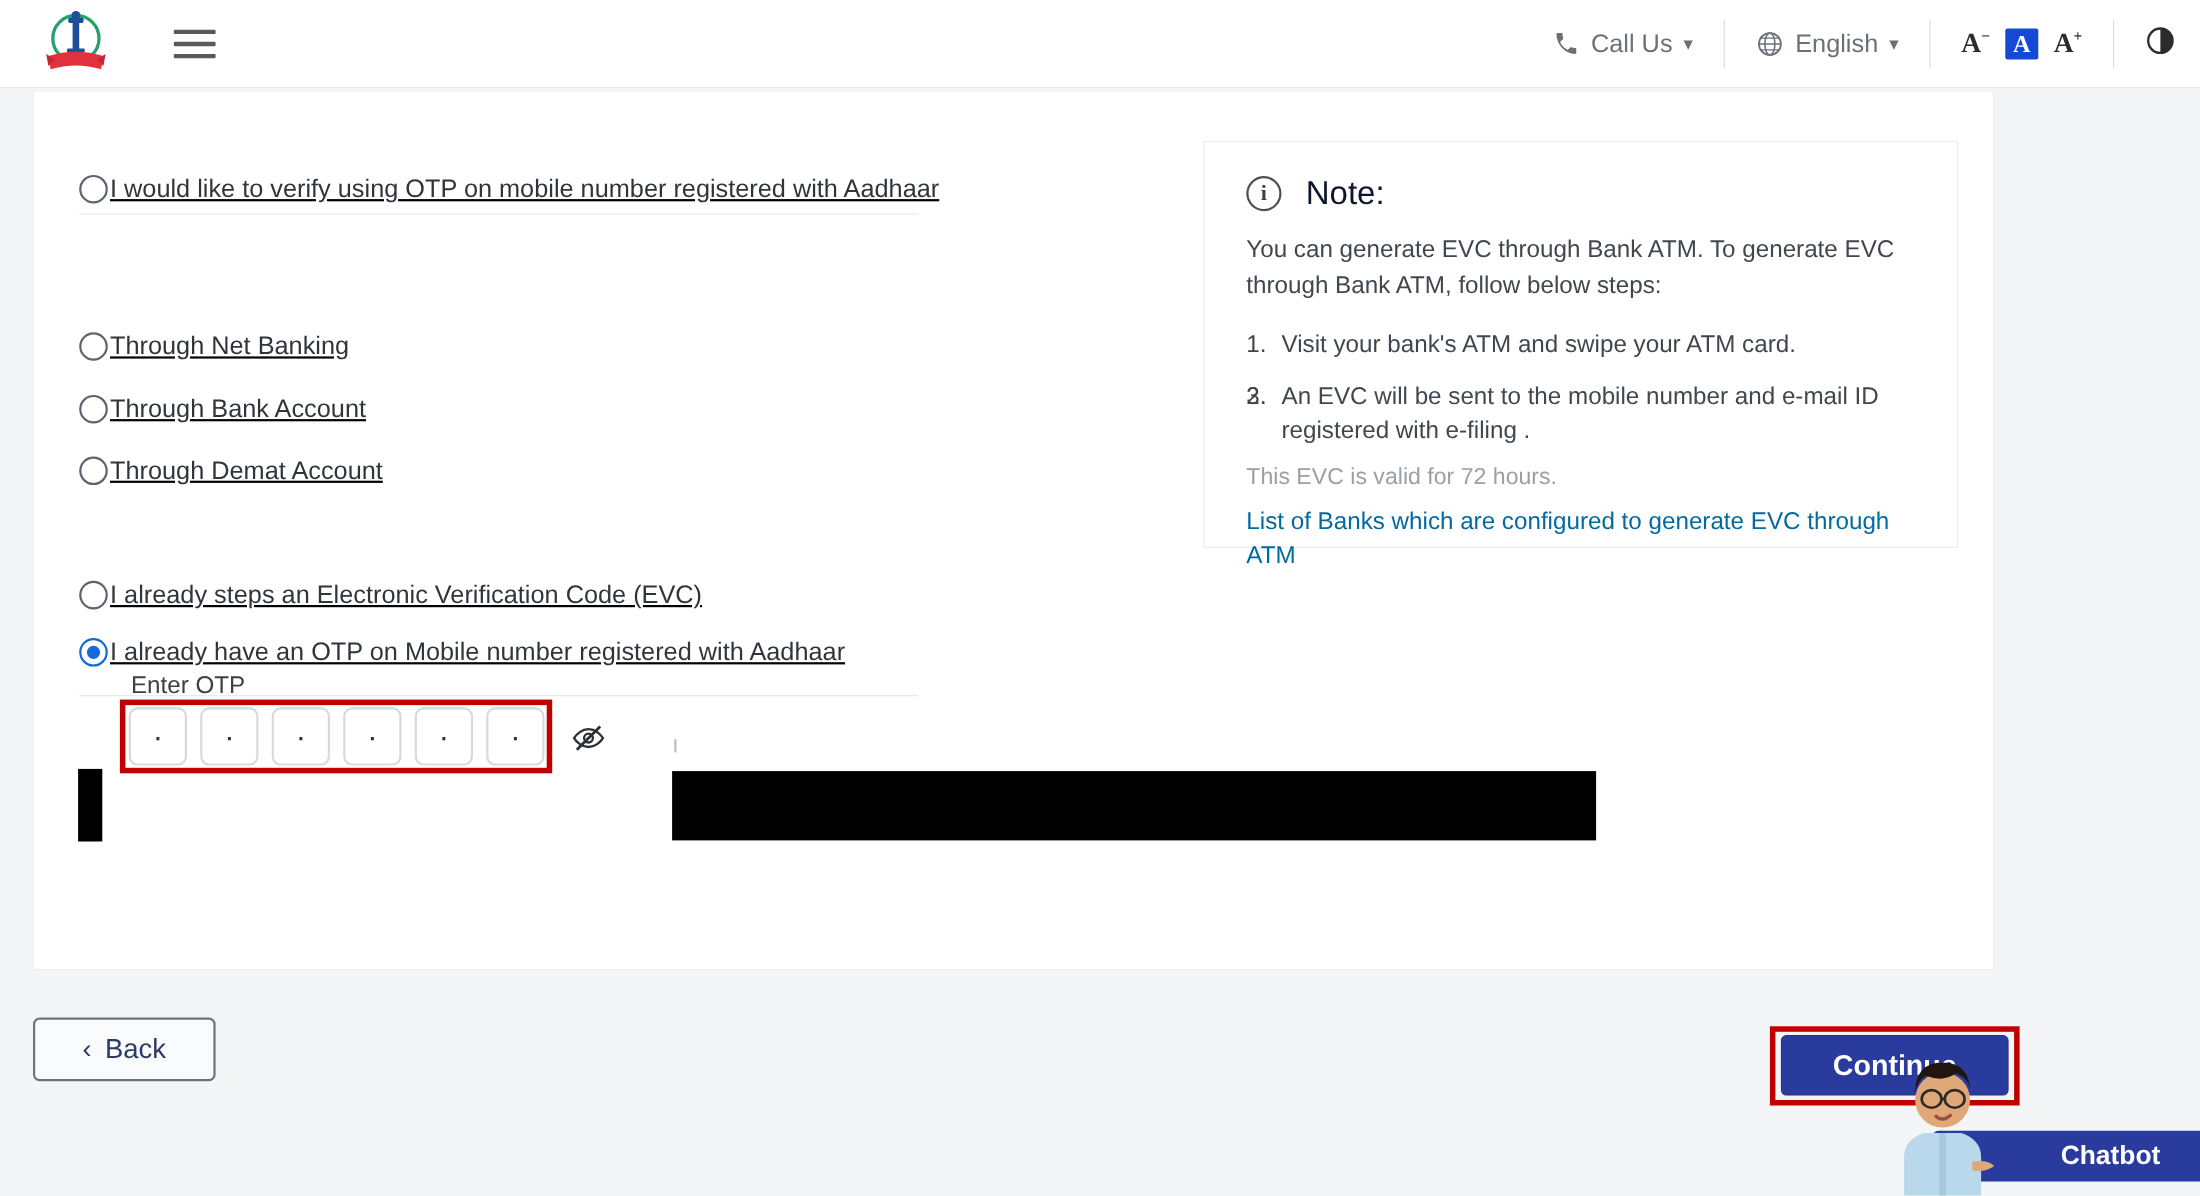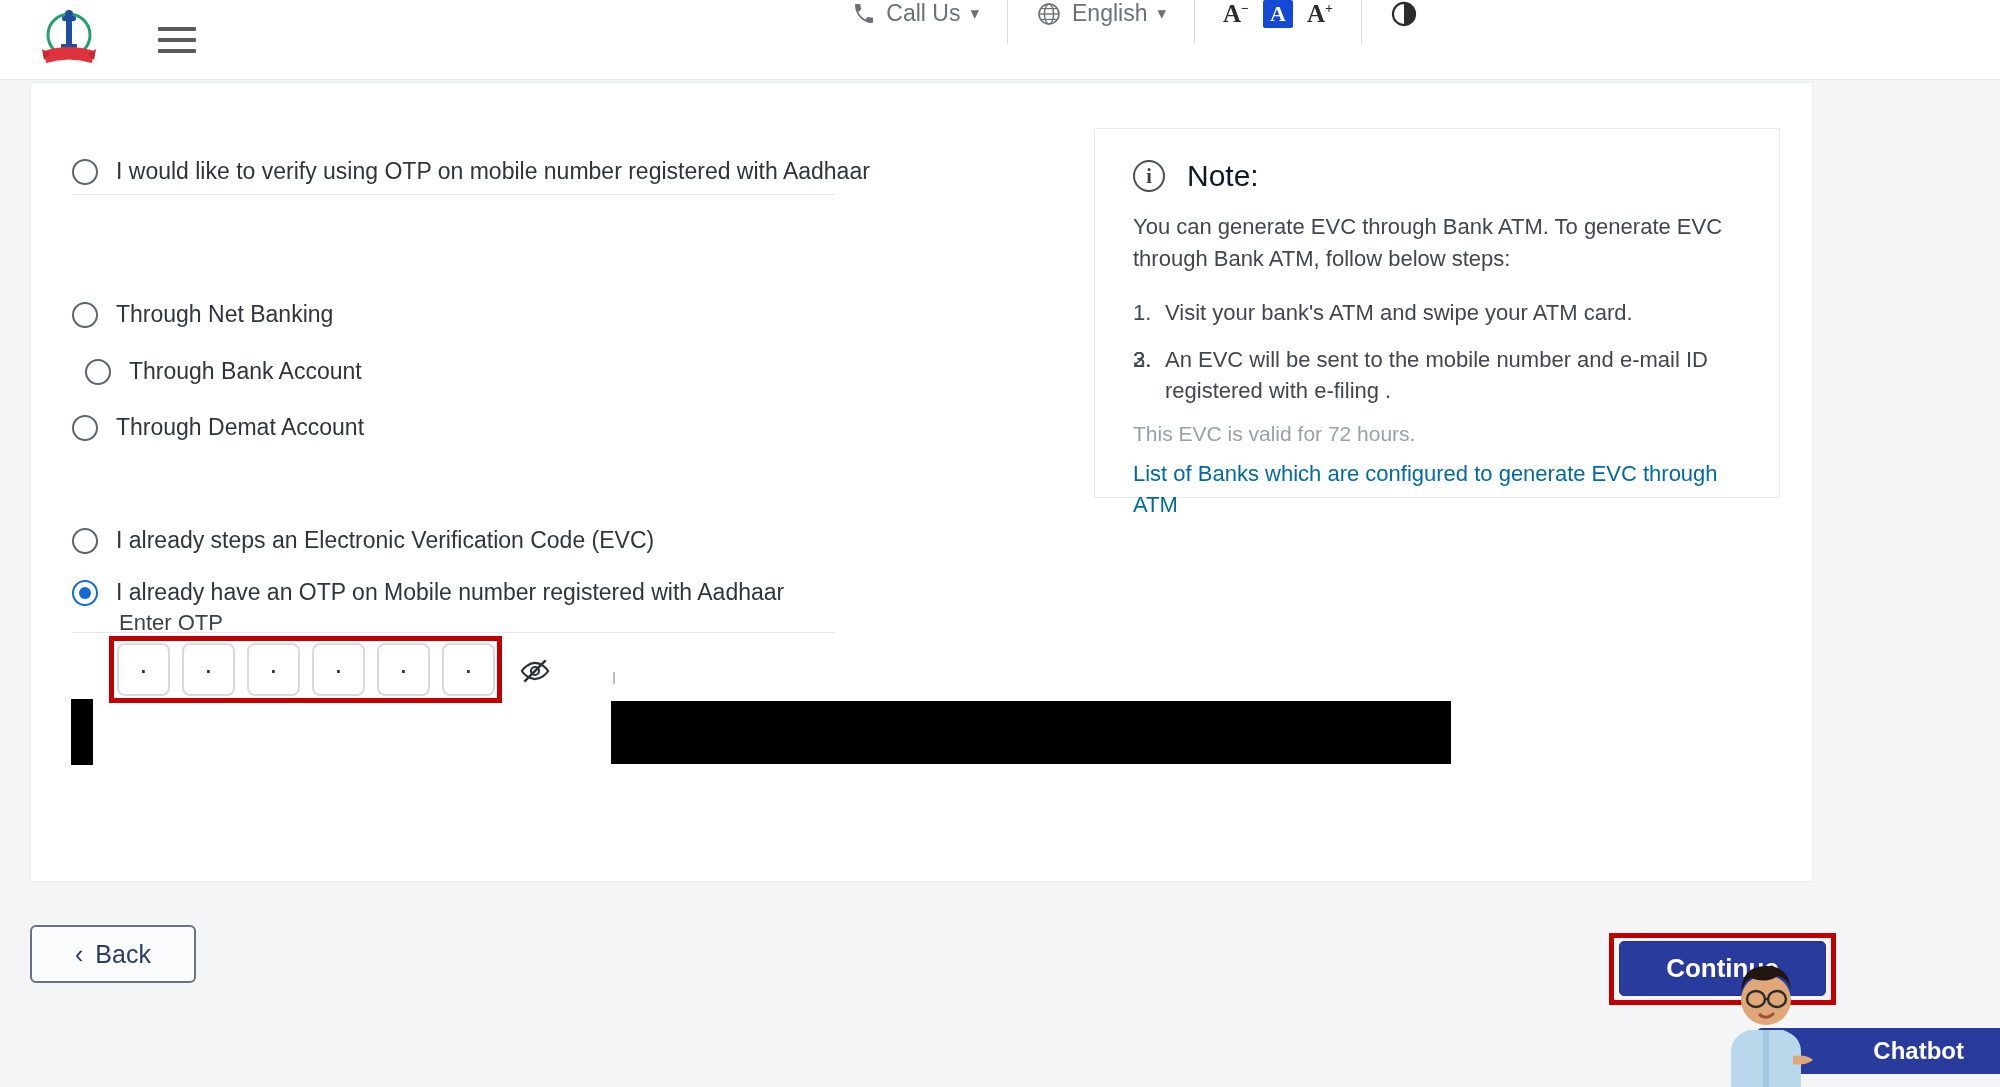--- a/index.html
+++ b/index.html
@@ -15,42 +15,42 @@
   .header {
     position: absolute; top: 0; left: 0; width: 2000px; height: 80px;
     background: #ffffff; display: flex; align-items: center;
     border-bottom: 1px solid #e6e6e6;
   }
   .logo-wrap { margin-left: 38px; width: 62px; height: 66px; position: relative; }
   .emblem { width: 62px; height: 66px; position: relative; }
   .hamburger { margin-left: 58px; width: 40px; display: flex; flex-direction: column; gap: 7px; cursor: pointer; }
   .hamburger span { display: block; height: 4px; width: 38px; background: #5a5a5a; border-radius: 1px; }
 
-  .header-right { margin-left: auto; display: flex; align-items: flex-start; height: 100%; padding-right: 560px; }
+  .header-right { margin-left: auto; display: flex; align-items: center; height: 100%; }
   .hdr-item { display: flex; align-items: center; gap: 10px; color: #6b7177; font-size: 23px; cursor: pointer; padding: 0 22px; }
   .hdr-divider { width: 1px; height: 44px; background: #d8dadd; margin: 0 6px; }
   .chev { font-size: 17px; color: #6b7177; }
   .fontsize-group { display: flex; align-items: center; gap: 14px; padding: 0 22px; }
   .fs-btn { font-size: 25px; color: #2c2c2c; cursor: pointer; position: relative; font-family: "Liberation Serif", serif; font-weight: 600; }
   .fs-btn sup { font-size: 14px; }
   .fs-btn.active { background: #1449d6; color: #fff; padding: 1px 7px; border-radius: 2px; font-size: 22px; }
   .contrast-icon { padding: 0 22px; cursor: pointer; }
 
   
   .card {
     position: absolute; left: 30px; top: 82px; width: 1783px; height: 800px;
     background: #ffffff; border: 1px solid #ebedef;
   }
   .card-inner { position: relative; width: 100%; height: 100%; }
 
   .section-title { position: absolute; font-size: 31px; color: #1b1f23; font-weight: 700; letter-spacing: -0.2px; }
   #q-title { left: 41px; top: 8px; }
   #evc-title { left: 41px; top: 163px; }
 
-  .radio-row { position: absolute; display: flex; align-items: center; gap: 18px; cursor: pointer; }
+  .radio-row { position: absolute; display: flex; align-items: center; gap: 2px; cursor: pointer; text-decoration: underline; }
   .radio { width: 26px; height: 26px; border: 2.5px solid #5c6470; border-radius: 50%; flex: none; background: #fff; }
   .radio.checked { border: 2.5px solid #1569d8; position: relative; }
   .radio.checked::after {
     content: ""; position: absolute; left: 5px; top: 5px;
     width: 12px; height: 12px; border-radius: 50%; background: #1569d8;
   }
   .radio-label { font-size: 23px; color: #30353b; white-space: nowrap; }
 
   .hr { position: absolute; height: 1px; background: #e4e7ea; }
 
@@ -194,21 +194,21 @@
       </div>
 
       <div class="hr" style="left:41px; top:111px; width:763px;"></div>
 
 
       <div class="radio-row" style="left:41px; top:218px;">
         <span class="radio"></span>
         <span class="radio-label">Through Net Banking</span>
       </div>
 
-      <div class="radio-row" style="left:54px; top:275px;text-align:center;">
+      <div class="radio-row" style="left:41px; top:275px;text-align:center;">
         <span class="radio"></span>
         <span class="radio-label">Through Bank Account</span>
       </div>
 
       <div class="radio-row" style="left:41px; top:331px;">
         <span class="radio"></span>
         <span class="radio-label">Through Demat Account</span>
       </div>
 
       <div class="hr" style="left:41px; top:549px; width:763px;"></div>

